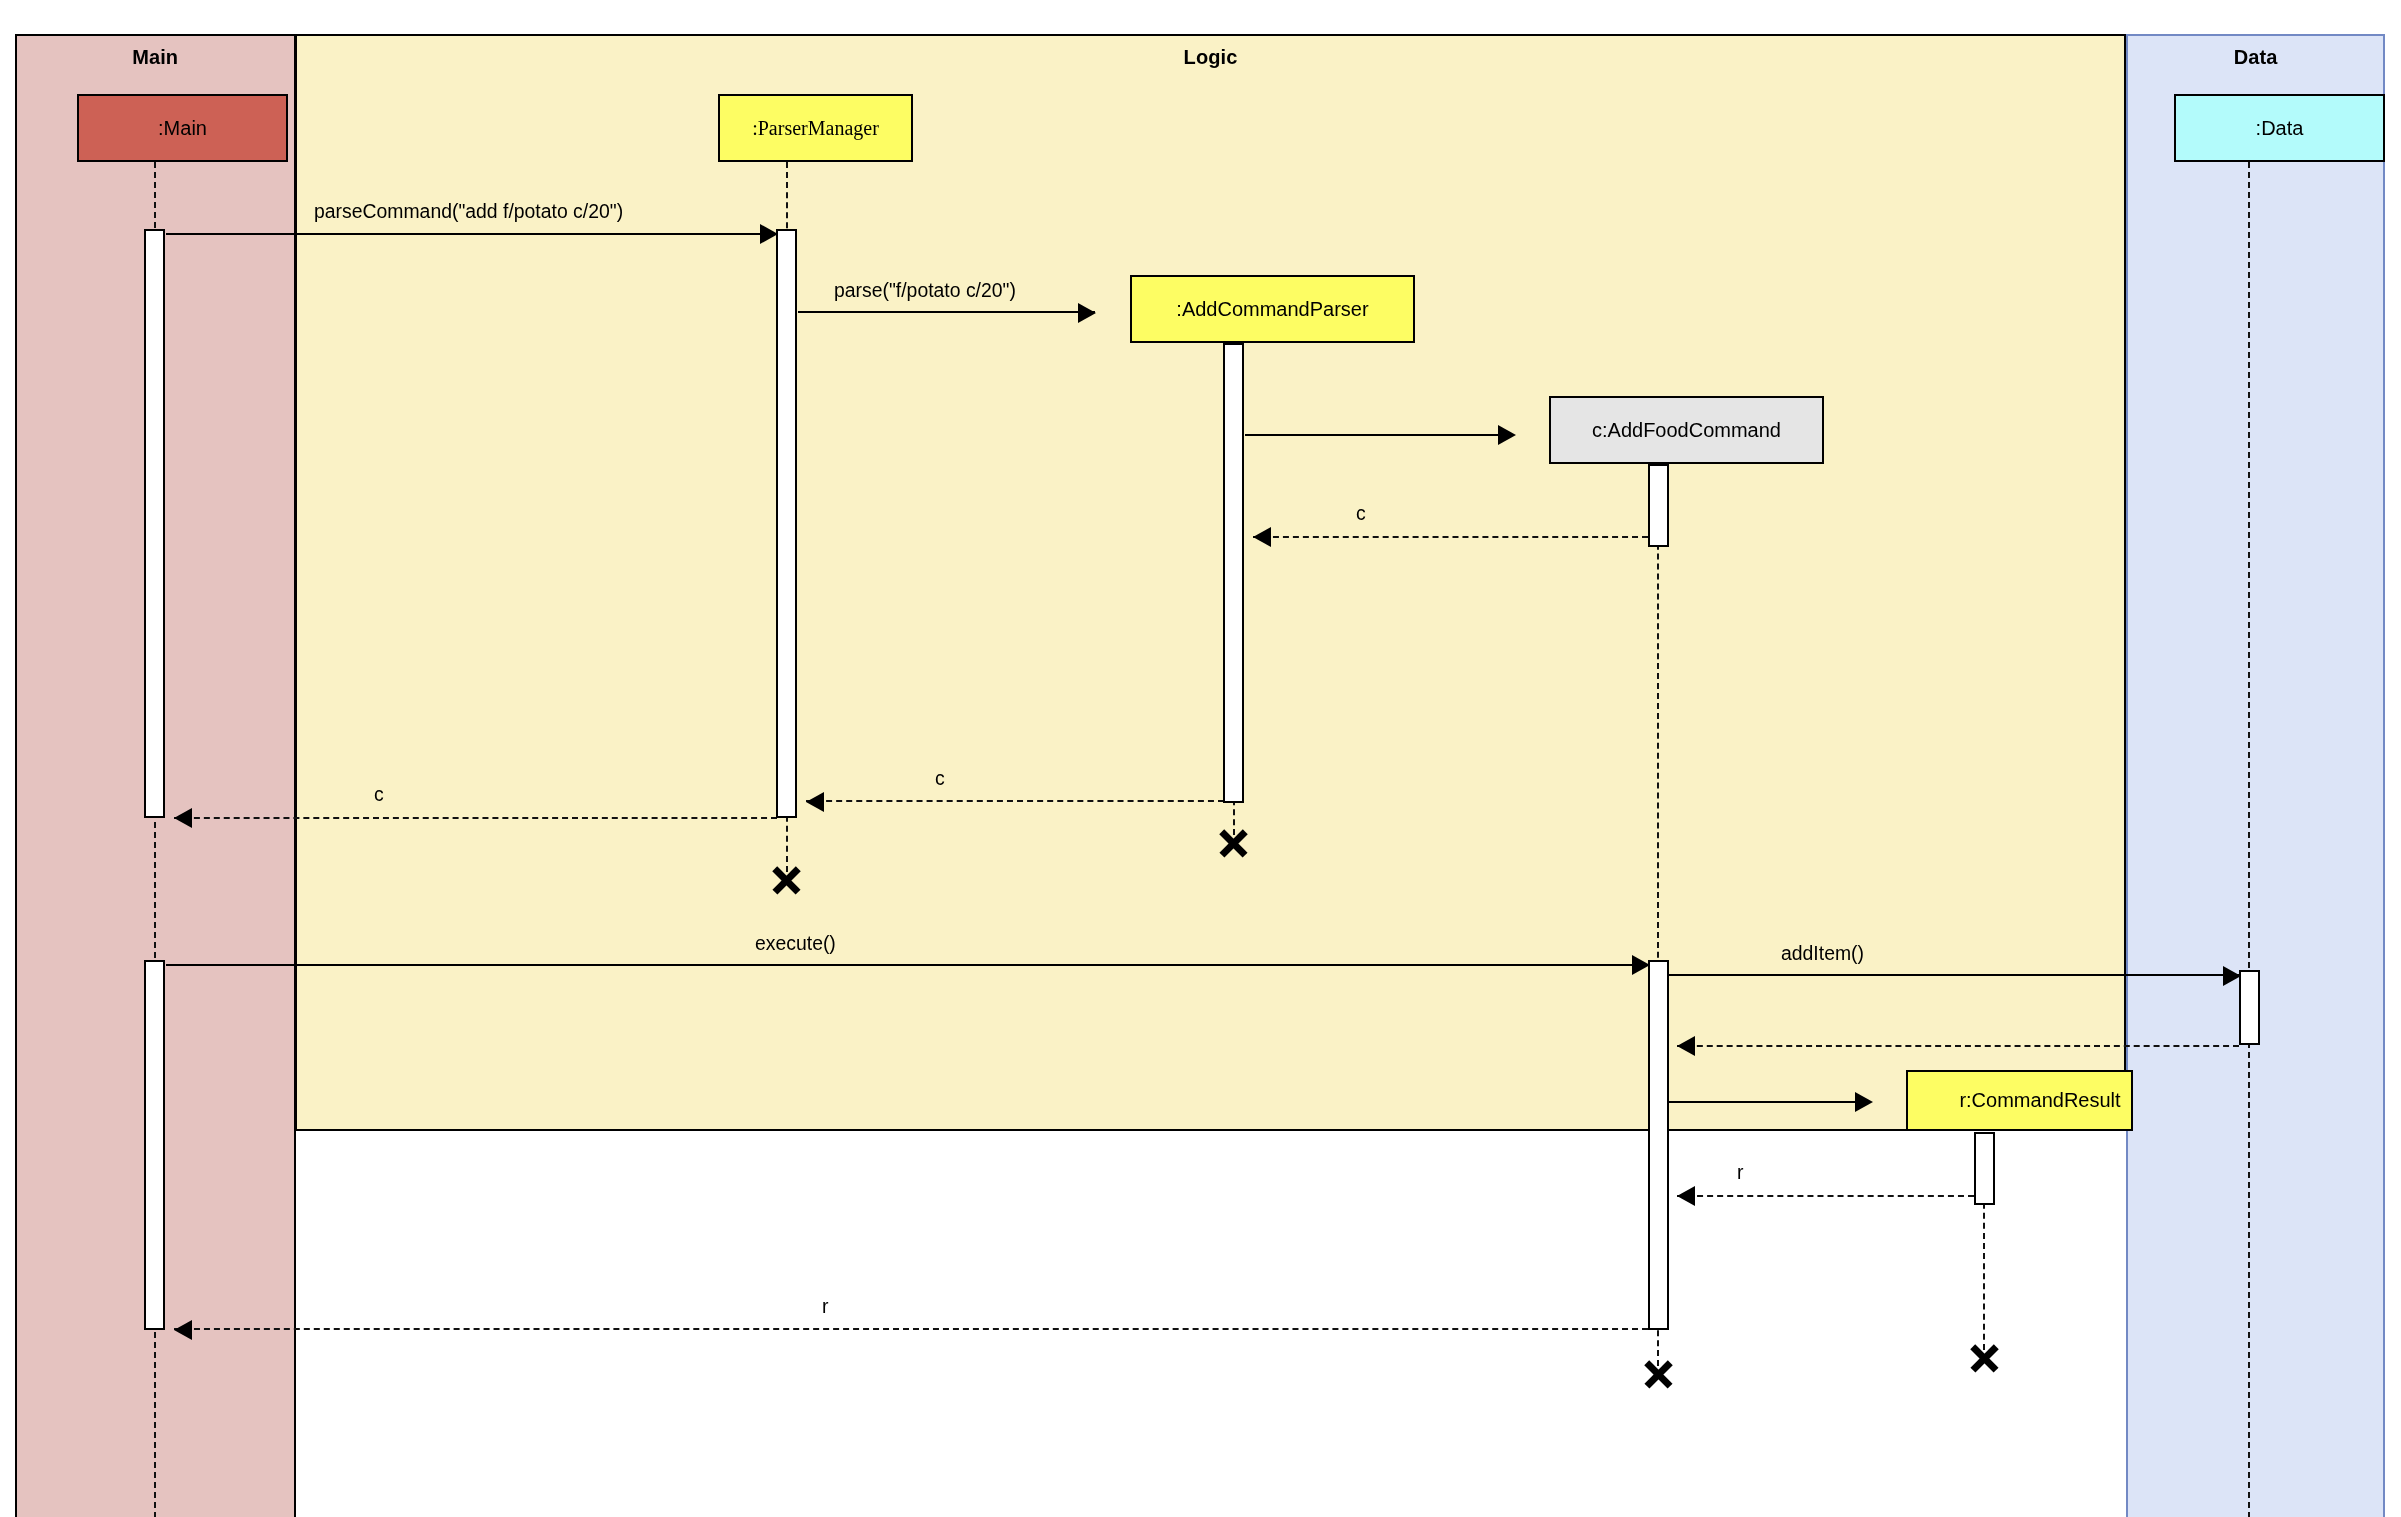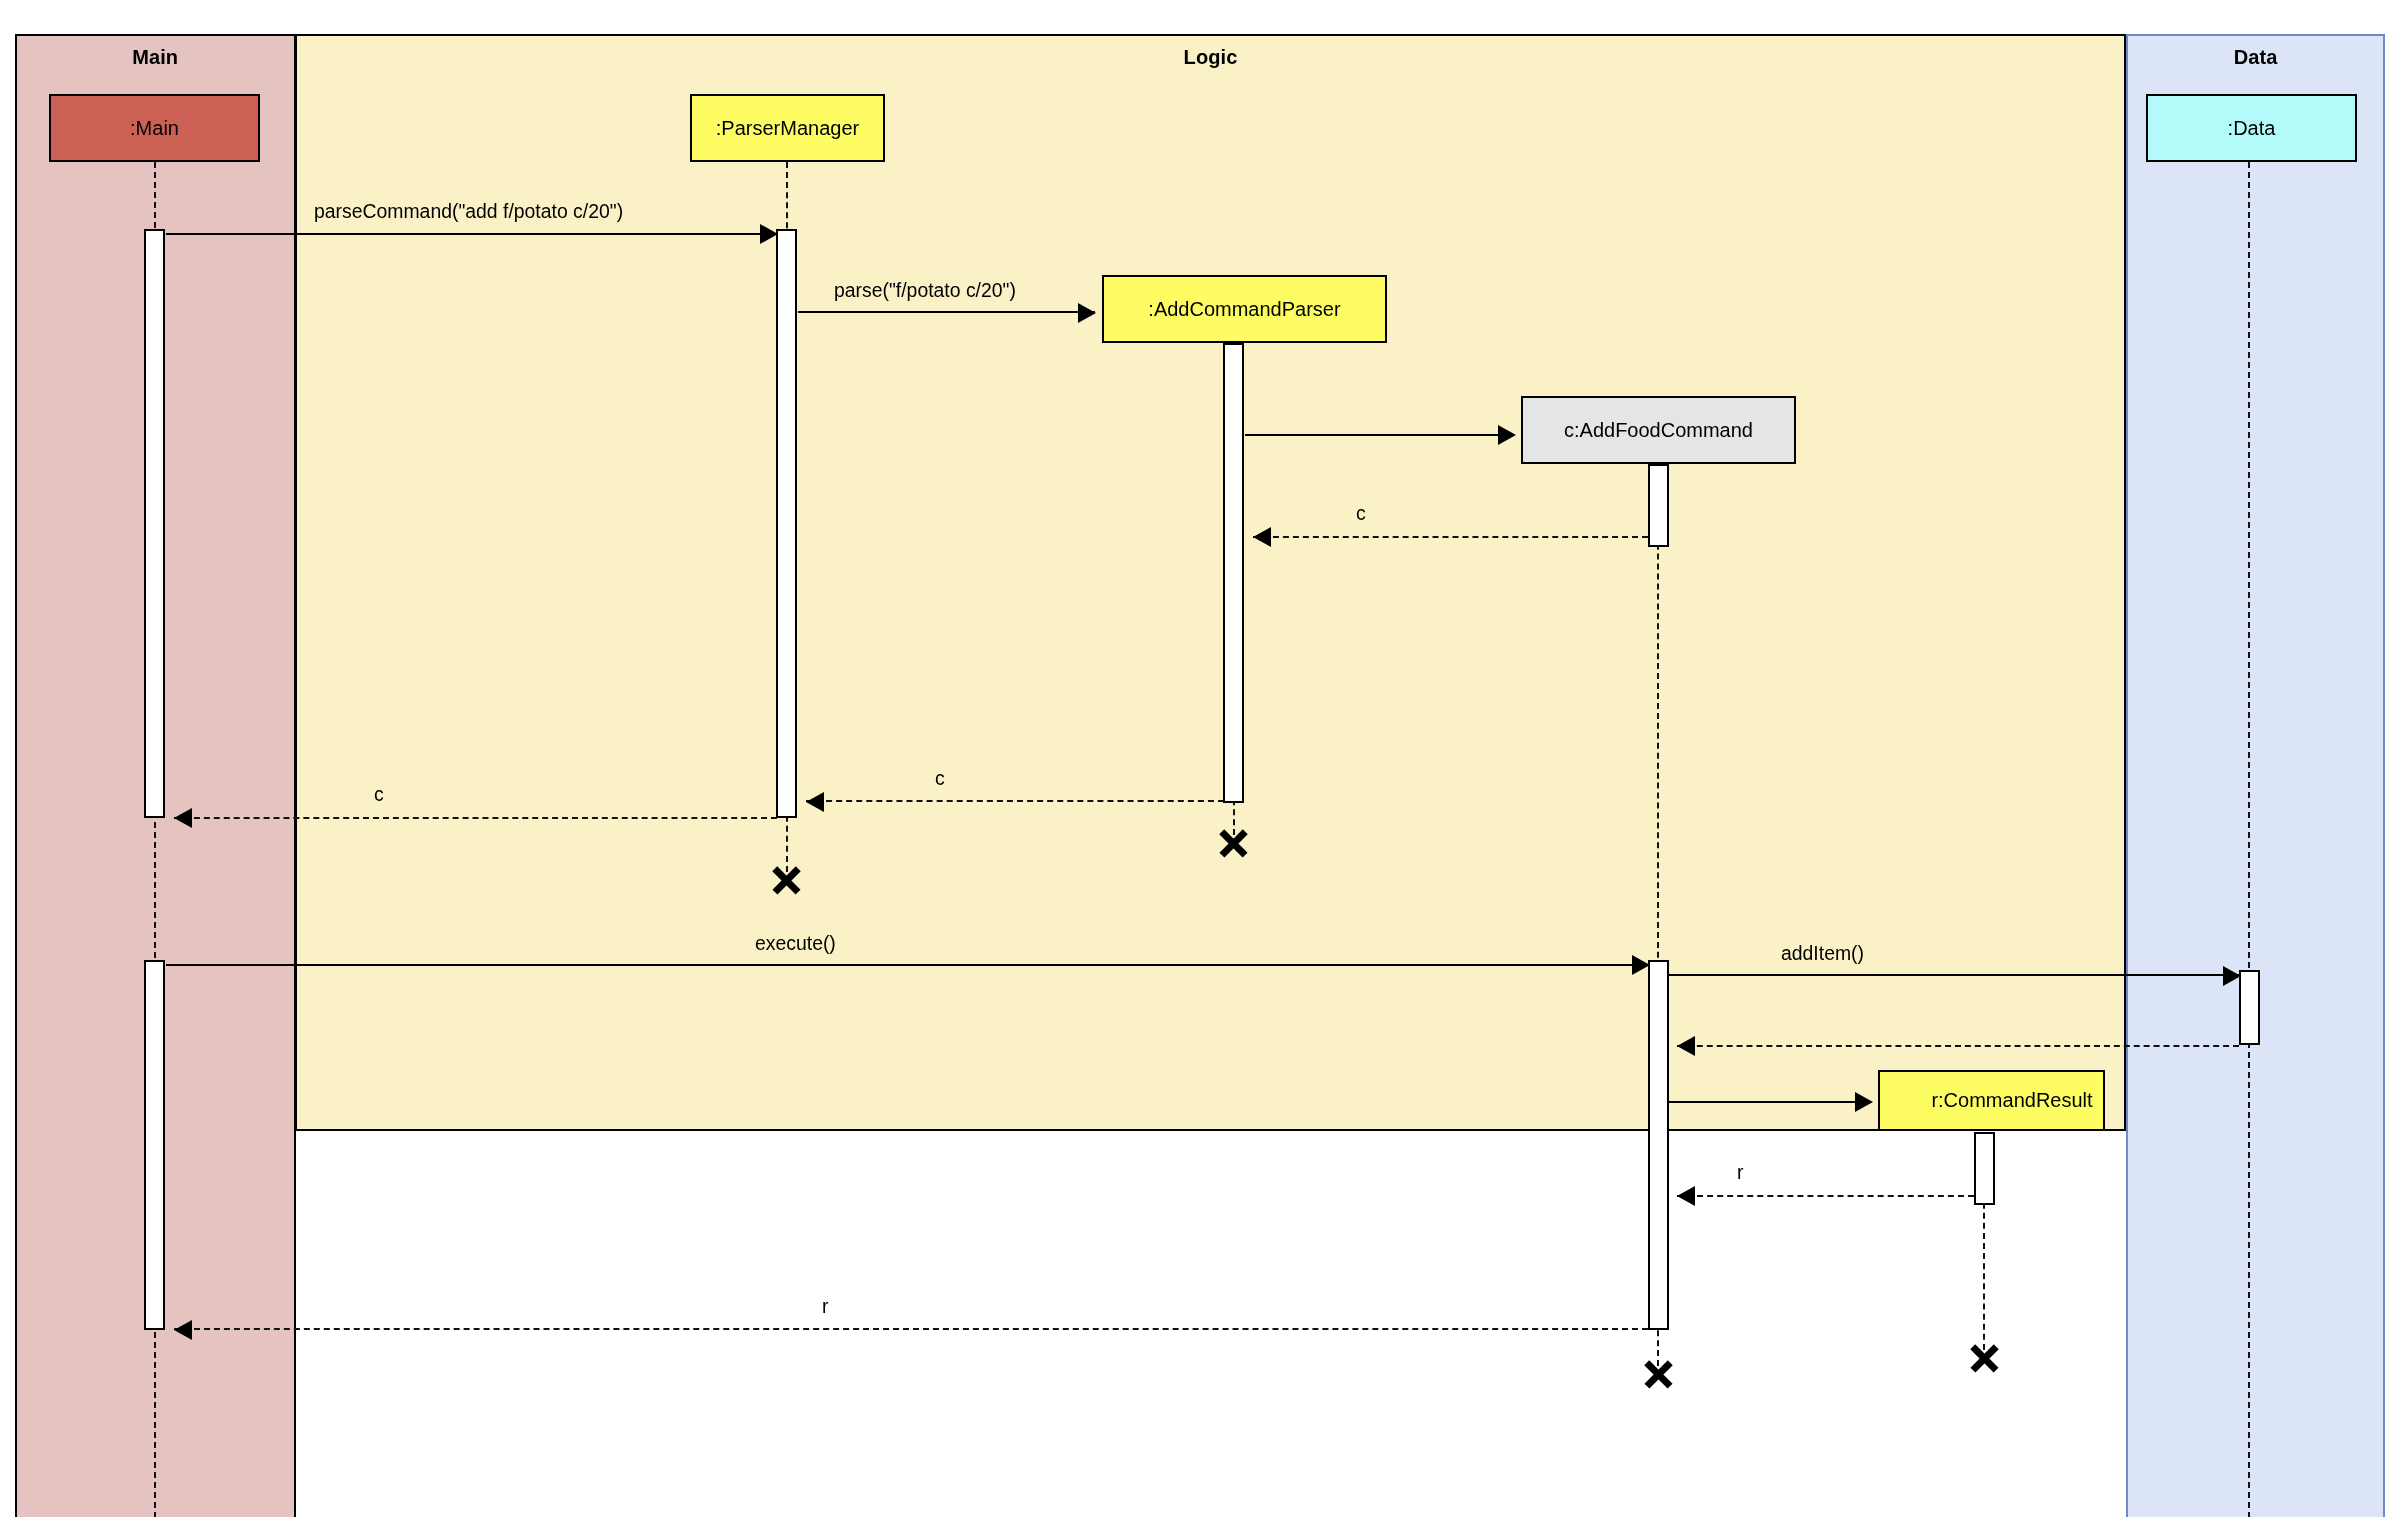--- a/index.html
+++ b/index.html
@@ -37,20 +37,21 @@
     position: absolute;
     box-sizing: border-box;
     border: 2.7px solid #000;
     display: flex;
     align-items: center;
     justify-content: center;
     font-size: 20px;
     color: #000;
     text-align: center;
     white-space: nowrap;
+    margin-left: 28px;
   }
   
   .lifeline {
     position: absolute;
     width: 0;
     border-left: 2.7px dashed #111;
   }
   
   .activation {
     position: absolute;
@@ -166,21 +167,21 @@
     <div class="activation" style="left: 144px; top: 960px; height: 370px;"></div>
     <div class="activation" style="left: 776px; top: 229px; height: 589px;"></div>
     <div class="activation" style="left: 1223px; top: 343px; height: 460px;"></div>
     <div class="activation" style="left: 1648px; top: 464px; height: 83px;"></div>
     <div class="activation" style="left: 1648px; top: 960px; height: 370px;"></div>
     <div class="activation" style="left: 1974px; top: 1132px; height: 73px;"></div>
     <div class="activation" style="left: 2239px; top: 970px; height: 75px;"></div>
     <div class="participant" style="left: 49px; top: 94px; width: 211px; height: 68px; background: rgb(205, 97, 85);">
       <span>:Main</span>
     </div>
-    <div class="participant" style="left: 690px; top: 94px; width: 195px; height: 68px; background: rgb(253, 253, 99);">
+    <div class="participant" style="left: 690px; top: 94px; width: 195px; height: 68px; background: rgb(253, 253, 99); font-family: Liberation Serif, serif;">
       <span>:ParserManager</span>
     </div>
     <div class="participant" style="left: 1102px; top: 275px; width: 285px; height: 68px; background: rgb(253, 253, 99);">
       <span>:AddCommandParser</span>
     </div>
     <div class="participant" style="left: 1521px; top: 396px; width: 275px; height: 68px; background: #e5e5e5;">
       <span>c:AddFoodCommand</span>
     </div>
     <div class="participant" style="left: 1878px; top: 1070px; width: 227px; height: 61px; background: rgb(253, 253, 99); padding-left: 41px;">
       <span>r:CommandResult</span>

